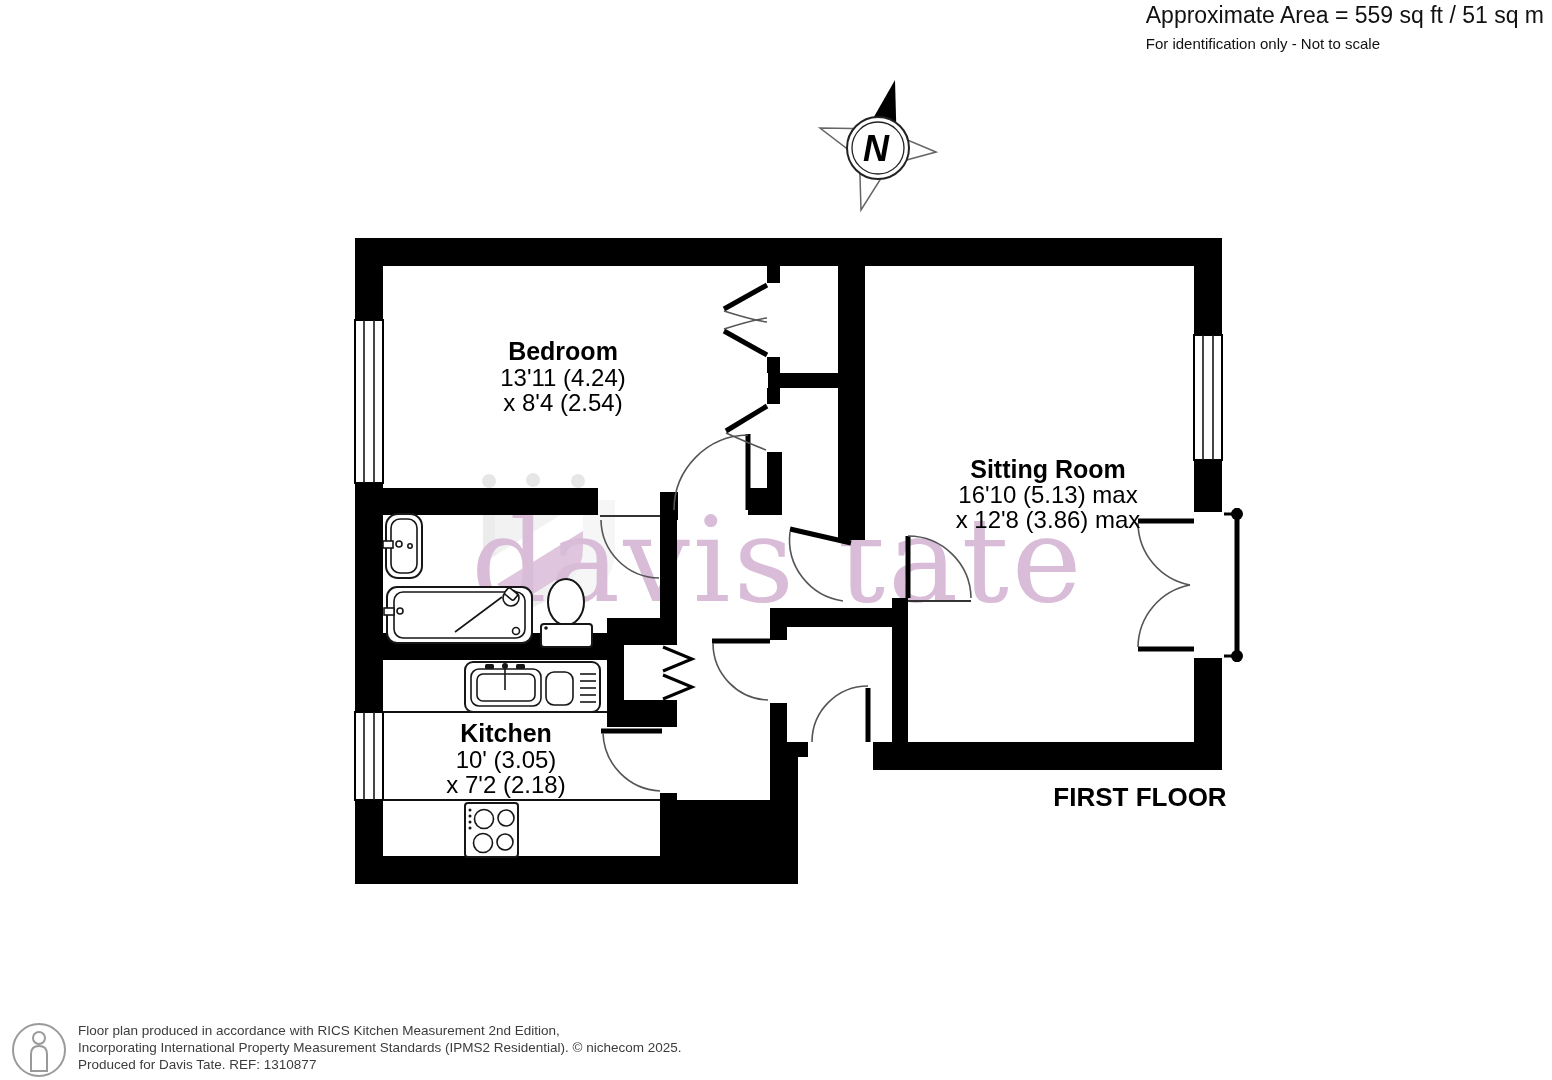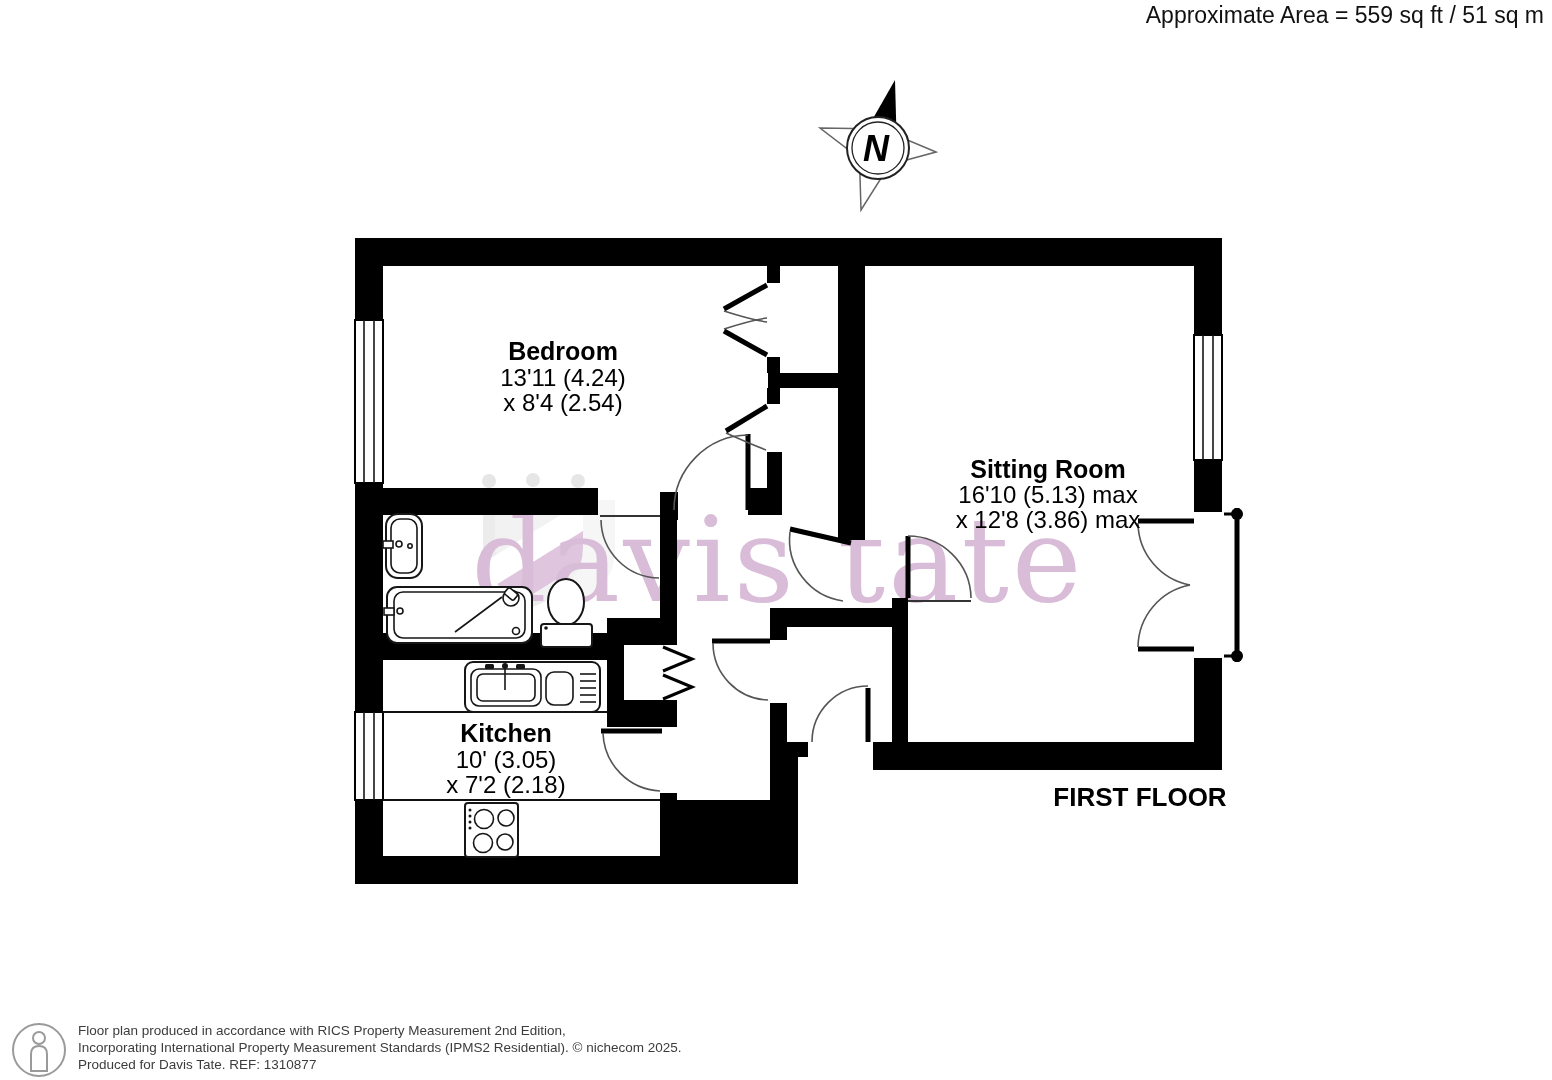--- a/index.html
+++ b/index.html
@@ -251,24 +251,25 @@
     <text class="roomname" x="506" y="742" text-anchor="middle">Kitchen</text>
     <text class="roomdim" x="506" y="768" text-anchor="middle">10' (3.05)</text>
     <text class="roomdim" x="506" y="793" text-anchor="middle">x 7'2 (2.18)</text>
 
     <text class="floorlbl" x="1140" y="806" text-anchor="middle">FIRST FLOOR</text>
   </g>
 </svg>
 
 <div class="hdr">
   <div class="area">Approximate Area = 559 sq ft / 51 sq m</div>
+  <div class="note">For identification only - Not to scale</div>
 </div>
 
 <svg class="person" width="60" height="60" viewBox="0 0 60 60">
   <circle cx="29" cy="29" r="26" fill="none" stroke="#9a9a9a" stroke-width="2"></circle>
   <circle cx="29" cy="17" r="6" fill="none" stroke="#9a9a9a" stroke-width="2"></circle>
   <path d="M 21,50 L 21,33 Q 21,25 29,25 Q 37,25 37,33 L 37,50 Z" fill="none" stroke="#9a9a9a" stroke-width="2"></path>
 </svg>
 <div class="ftr">
-  <div>Floor plan produced in accordance with RICS Property Measurement 2nd Edition,</div>
+  <div>Floor plan produced in accordance with RICS Kitchen Measurement 2nd Edition,</div>
   <div>Incorporating International Property Measurement Standards (IPMS2 Residential).   © nichecom 2025.</div>
   <div>Produced for Davis Tate.   REF: 1310877</div>
 </div>
 
 </body></html>

